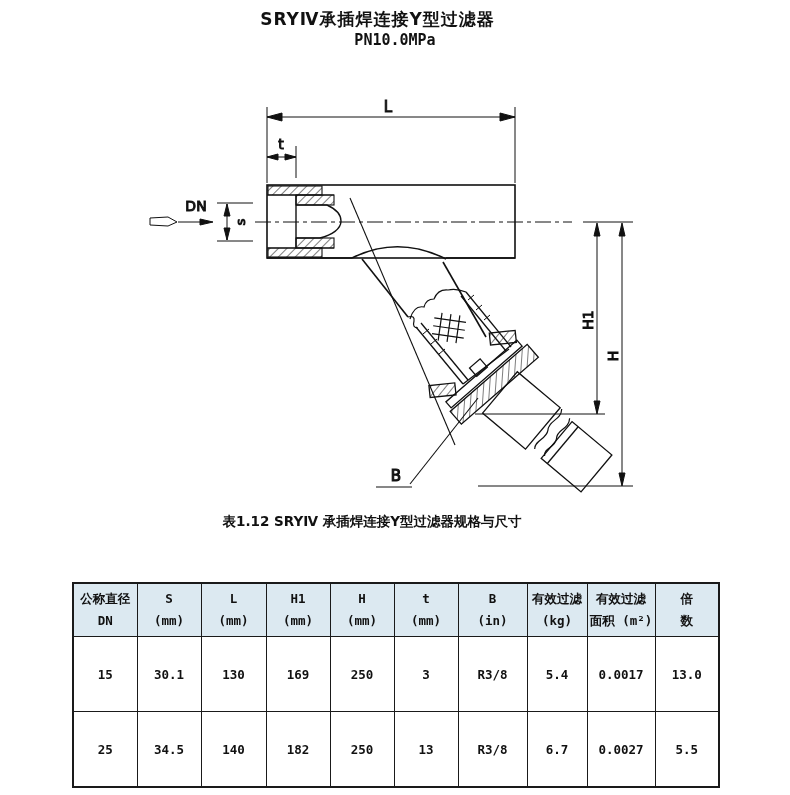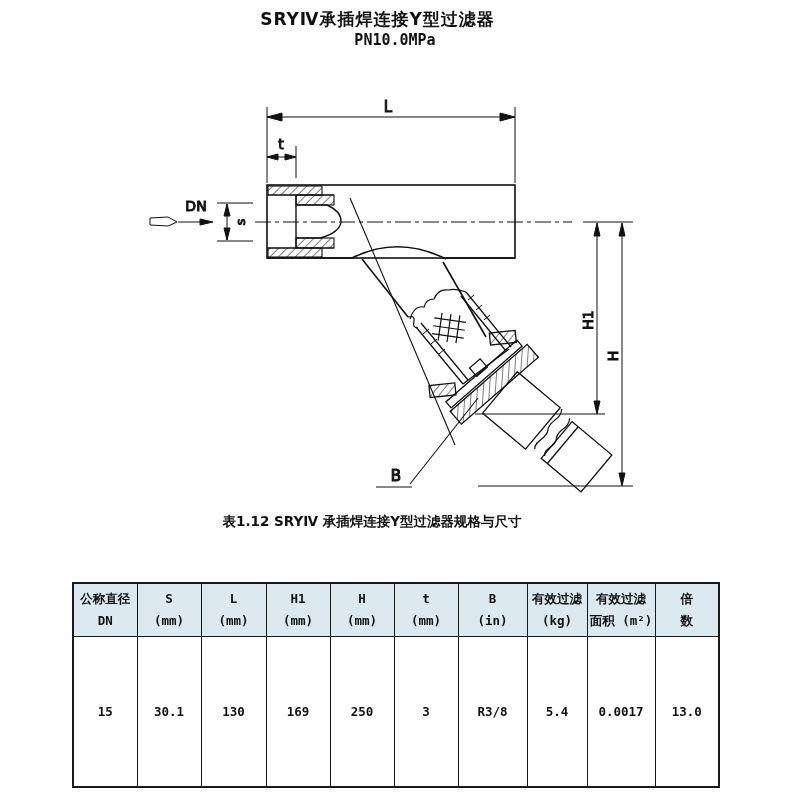--- a/index.html
+++ b/index.html
@@ -249,14 +249,26 @@
         <td>30.1</td>
       <td>130</td>
         <td>169</td>
       <td>250</td>
         <td>3</td>
       <td>R3/8</td>
         <td>5.4</td>
       <td>0.0017</td>
         <td>13.0</td>
     </tr>
+    <tr>
+      <td>25</td>
+        <td>34.5</td>
+      <td>140</td>
+        <td>182</td>
+      <td>250</td>
+        <td>13</td>
+      <td>R3/8</td>
+        <td>6.7</td>
+      <td>0.0027</td>
+        <td>5.5</td>
+    </tr>
   </tbody>
 </table>
 
 </body></html>

